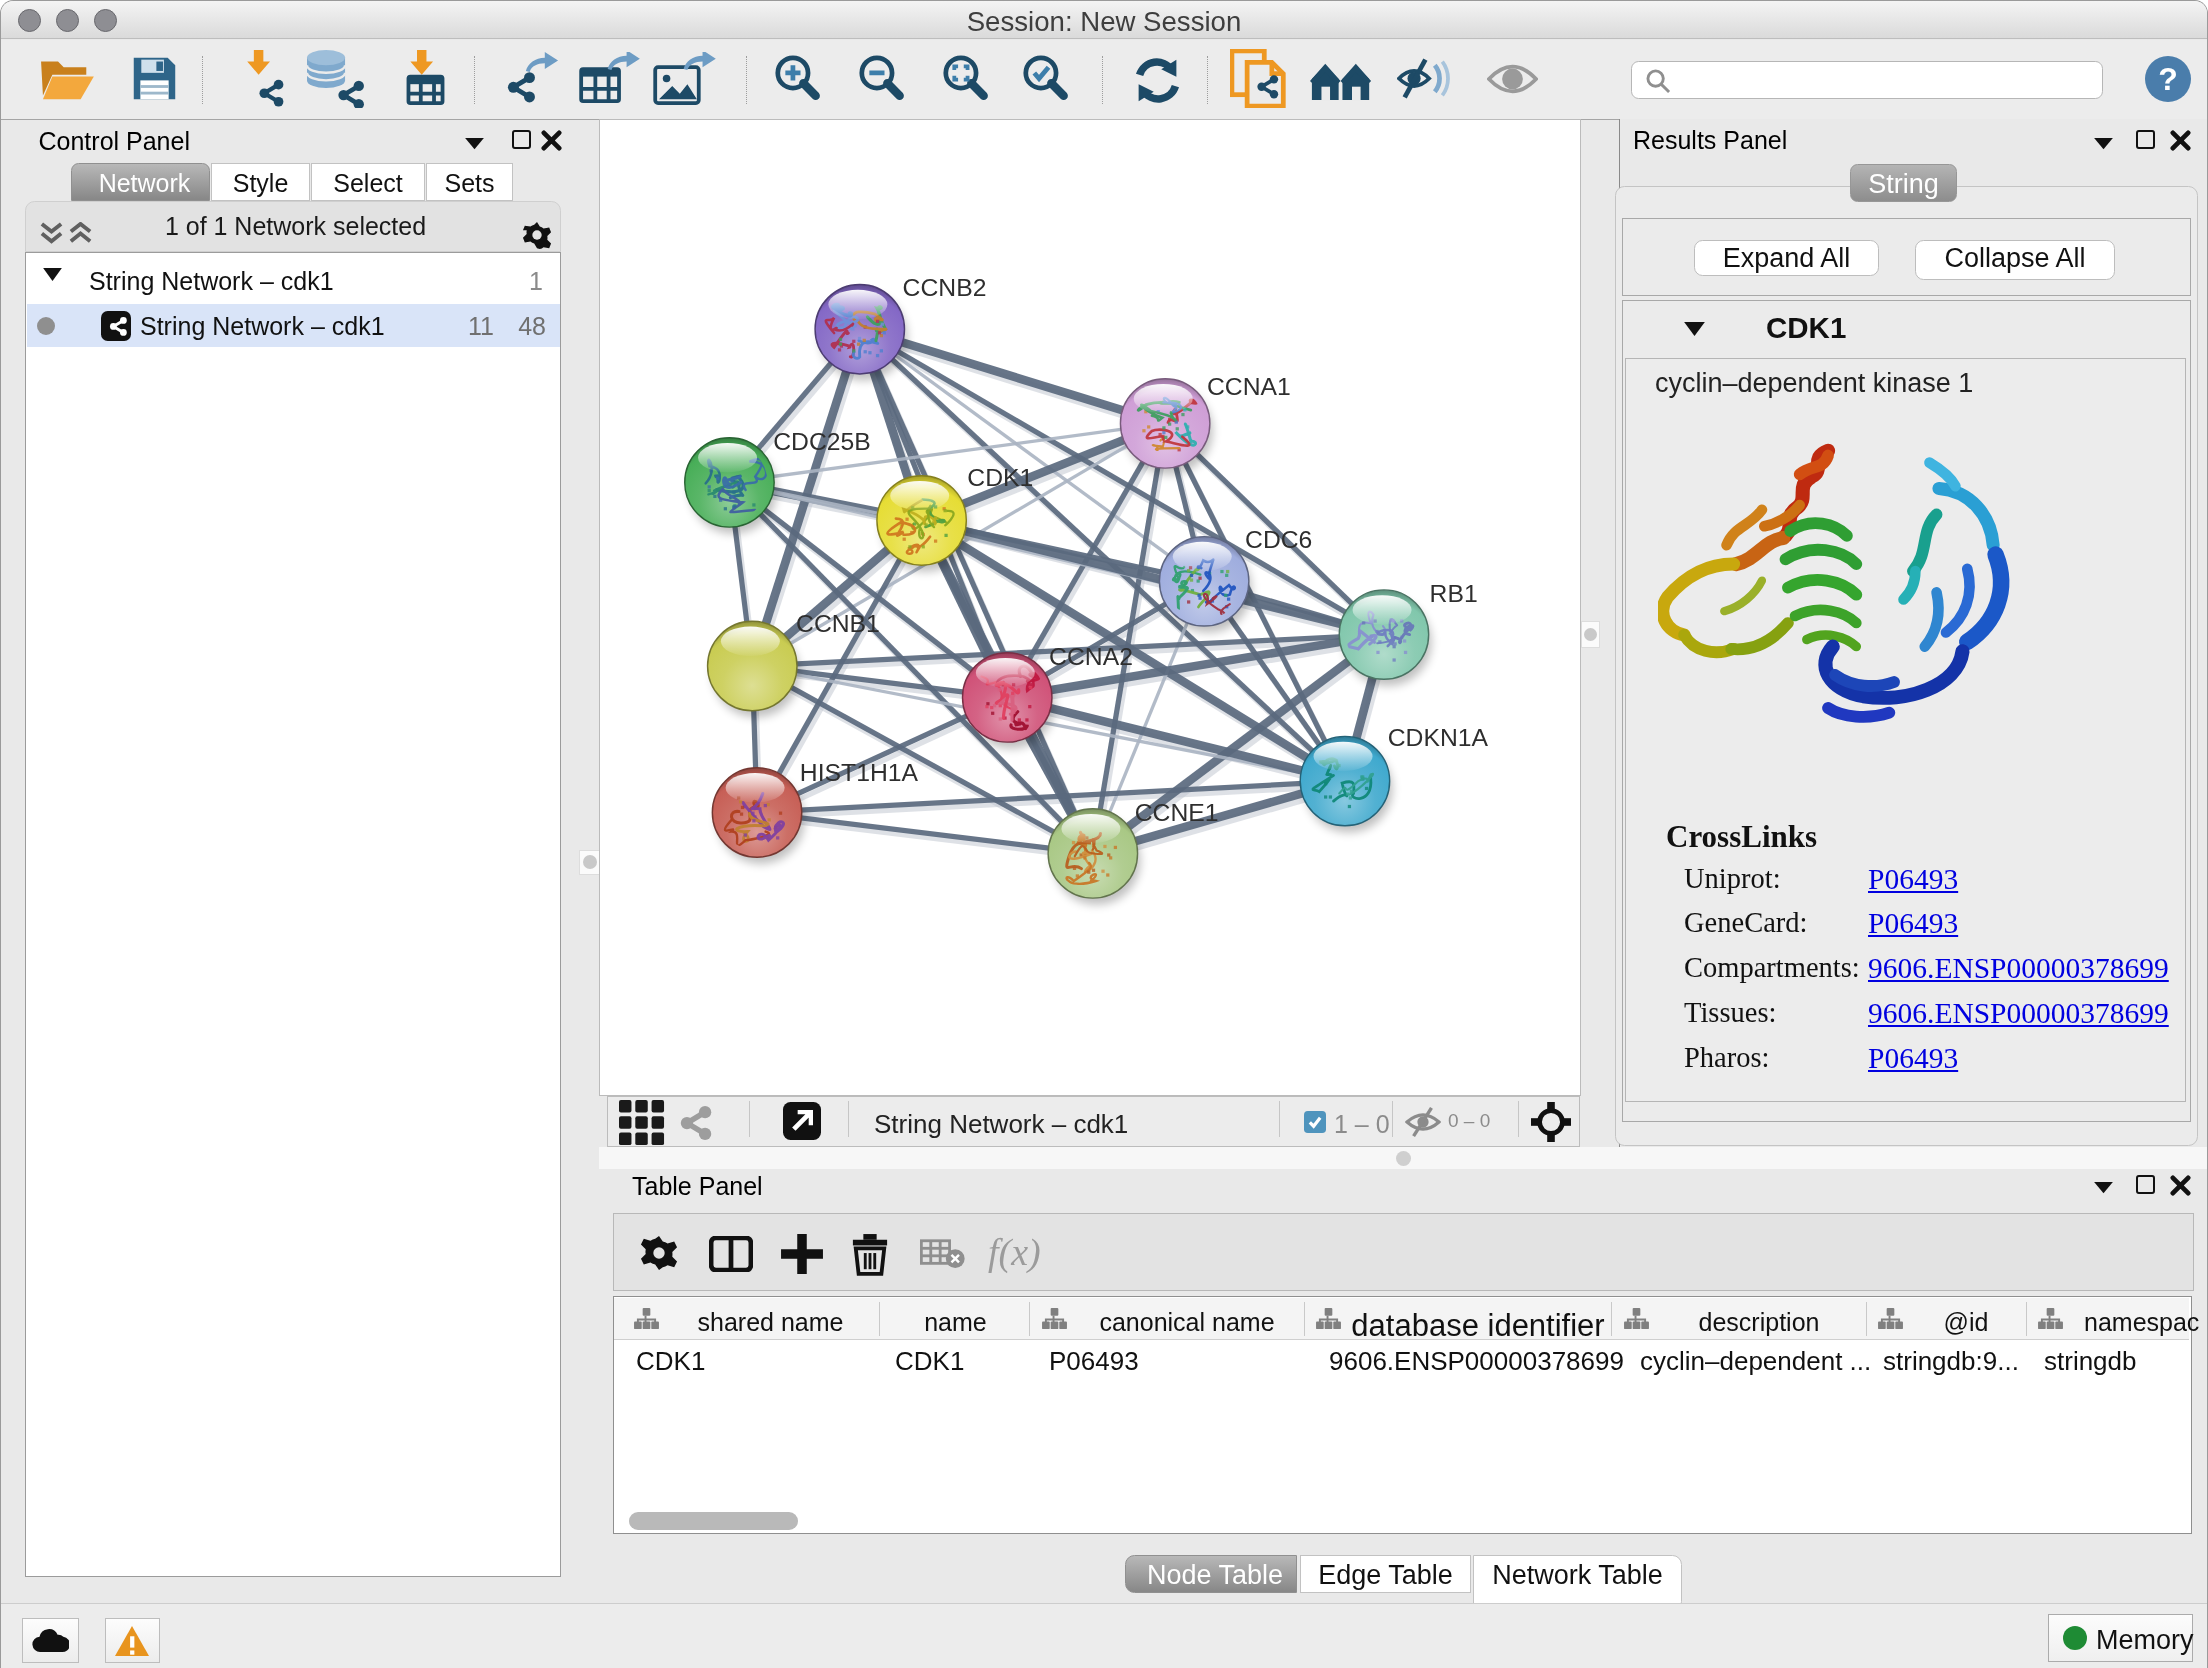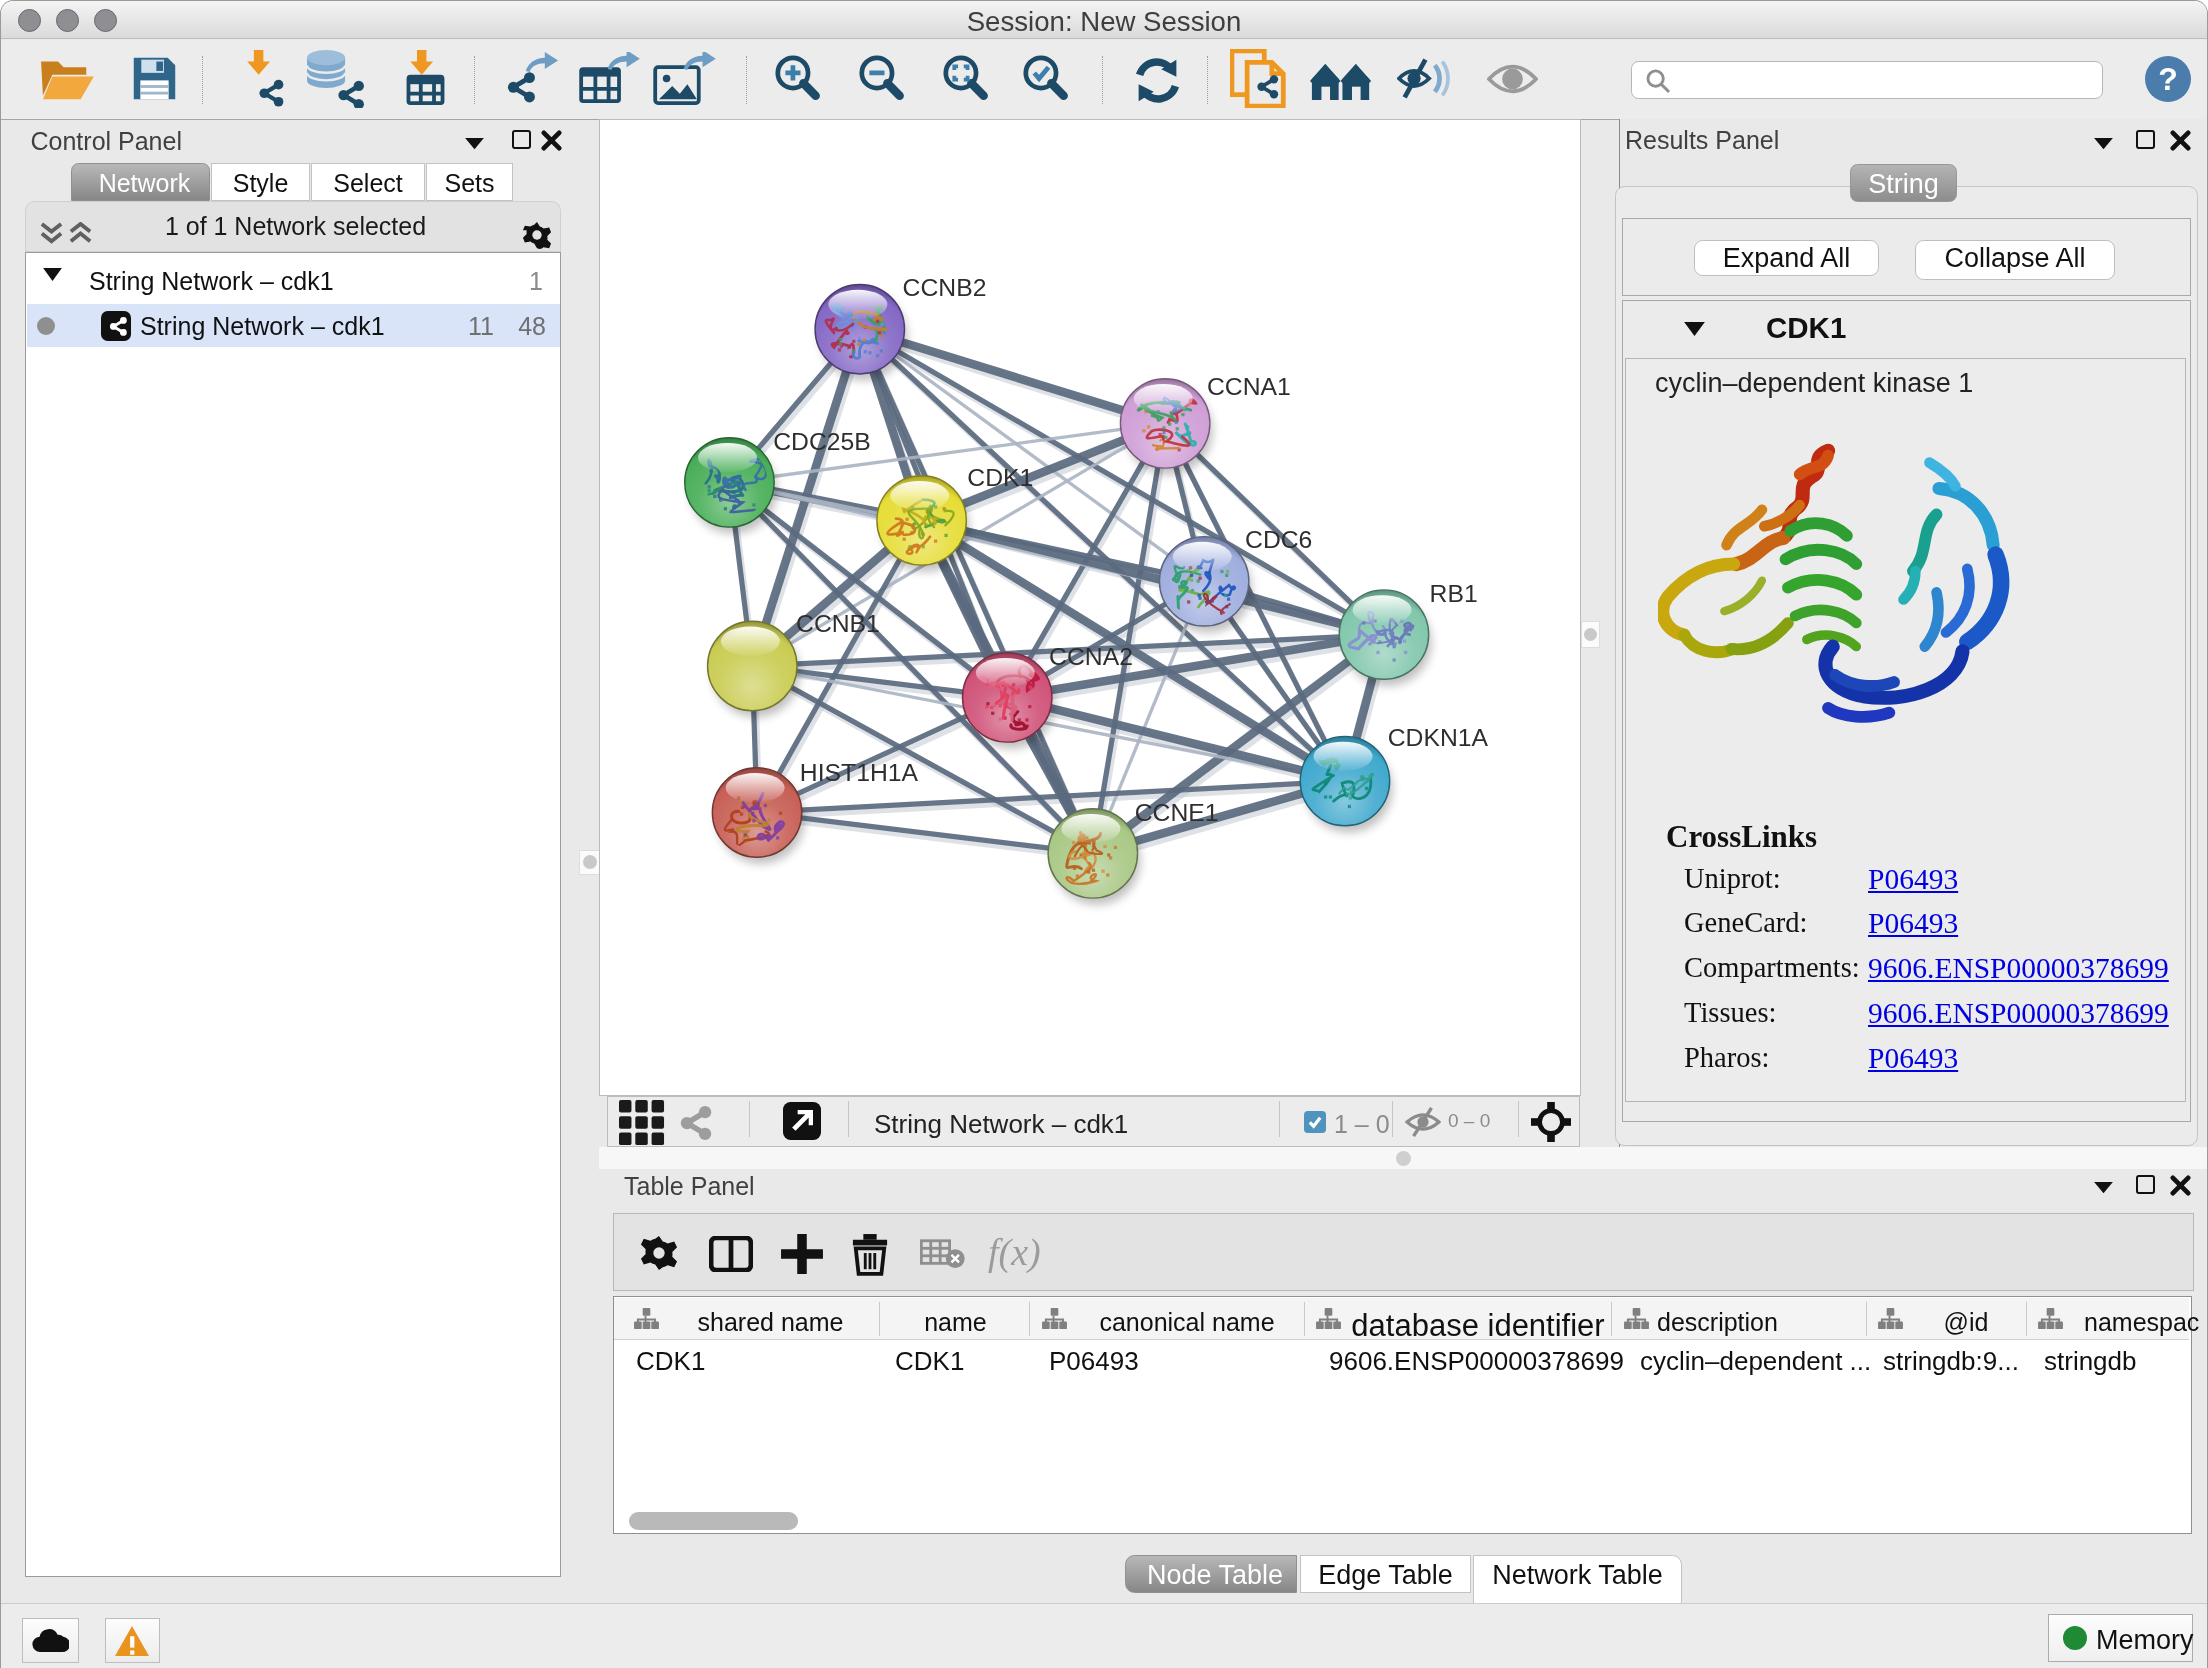--- a/index.html
+++ b/index.html
@@ -1,21 +1,21 @@
 <!DOCTYPE html>
 <html style="font-size:15px"><head><meta charset="utf-8"><style>
 * { margin:0; padding:0; box-sizing:border-box; }
 html,body { width:2208px; height:1668px; background:#fff; font-family:"Liberation Sans",sans-serif; overflow:hidden; }
 #win { position:absolute; inset:0; border-radius:13.3px 13.3px 0 0; background:#e9e9e9; overflow:hidden; border:1px solid #9a9a9a; border-bottom:none; }
 #titlebar { position:absolute; left:0; top:0; width:100%; height:38px; background:linear-gradient(#f4f4f4,#dadada); border-bottom:1px solid #bdbdbd; }
 .tl { position:absolute; top:7.6px; width:23px; height:23px; border-radius:50%; background:#8e8e93; border:1.4px solid #68686d; }
 #title { position:absolute; top:0; left:0; width:100%; height:38px; text-align:center; font-size:27.6px; font-weight:normal; color:#3e3e3e; line-height:41px; }
 #toolbar { position:absolute; left:0; top:39px; width:100%; height:80px; background:#ececec; border-bottom:1.9px solid #a5a5a5; }
 #content { position:absolute; left:0; top:121px; width:100%; height:1490px; background:#e9e9e9; }
-.ptitle { position:absolute; font-size:25px; color:#404040; }
+.ptitle { position:absolute; font-size:25px; color:#000000;margin-left:8px; }
 .tab { position:absolute; height:38px; font-size:25px; text-align:center; color:#111; background:#fff; border:1px solid #c2c2c2; line-height:38px; }
 .tabsel { background:linear-gradient(#b8b8b8,#878787); color:#fff; border:1px solid #909090;padding-left:8px; }
 #canvas { position:absolute; left:598px; top:118px; width:982px; height:977px; background:#fff; border:1px solid #bbb; }
 #canvasbar { position:absolute; left:606px; top:1095px; width:973px; height:51px; background:#ececec; border:1.9px solid #bcbcbc; }
 .csep { position:absolute; top:5.7px; width:0; height:36px; border-left:1.9px solid #c6c6c6; }
 #rpanel { position:absolute; left:1618px; top:118px; width:591px; height:1028px; background:#e9e9e9; border-left:1.9px solid #8a8a8a; }
 #tpanel { position:absolute; left:598px; top:1168px; width:1610px; height:443px; background:#e9e9e9; }
 #hdivider { position:absolute; left:598px; top:1146px; width:1610px; height:22px; background:#f7f7f7; }
 #statusbar { position:absolute; left:0; top:1602px; width:100%; height:67px; background:#ececec; border-top:1.9px solid #cdcdcd; }
 .link { color:#0000e0; text-decoration:underline; }
@@ -935,21 +935,21 @@
     <div style="position:absolute;left:1610px;top:1301px;width:0;height:34px;border-left:1.9px solid #c9c9c9"></div>
     <svg style="position:absolute;left:1623px;top:1307px" width="25" height="23" viewBox="0 0 26 24">
       <g fill="#808080">
         <rect x="9" y="0" width="8" height="8" rx="1"></rect>
         <rect x="0" y="14" width="8" height="8" rx="1"></rect>
         <rect x="9" y="14" width="8" height="8" rx="1"></rect>
         <rect x="18" y="14" width="8" height="8" rx="1"></rect>
         <path d="M12,8 L12,12 L4,12 L4,15 M12,12 L12,15 M12,12 L22,12 L22,15" stroke="#808080" stroke-width="2" fill="none"></path>
       </g>
     </svg>
-    <div style="position:absolute;left:1656px;top:1307px;width:204px;text-align:left;font-size:25px;color:#111;overflow:hidden;white-space:nowrap">description</div>
+    <div style="position:absolute;left:1656px;top:1307px;width:204px;text-align:center;font-size:25px;color:#111;overflow:hidden;white-space:nowrap">description</div>
     <div style="position:absolute;left:1865px;top:1301px;width:0;height:34px;border-left:1.9px solid #c9c9c9"></div>
     <svg style="position:absolute;left:1877px;top:1307px" width="25" height="23" viewBox="0 0 26 24">
       <g fill="#808080">
         <rect x="9" y="0" width="8" height="8" rx="1"></rect>
         <rect x="0" y="14" width="8" height="8" rx="1"></rect>
         <rect x="9" y="14" width="8" height="8" rx="1"></rect>
         <rect x="18" y="14" width="8" height="8" rx="1"></rect>
         <path d="M12,8 L12,12 L4,12 L4,15 M12,12 L12,15 M12,12 L22,12 L22,15" stroke="#808080" stroke-width="2" fill="none"></path>
       </g>
     </svg>

